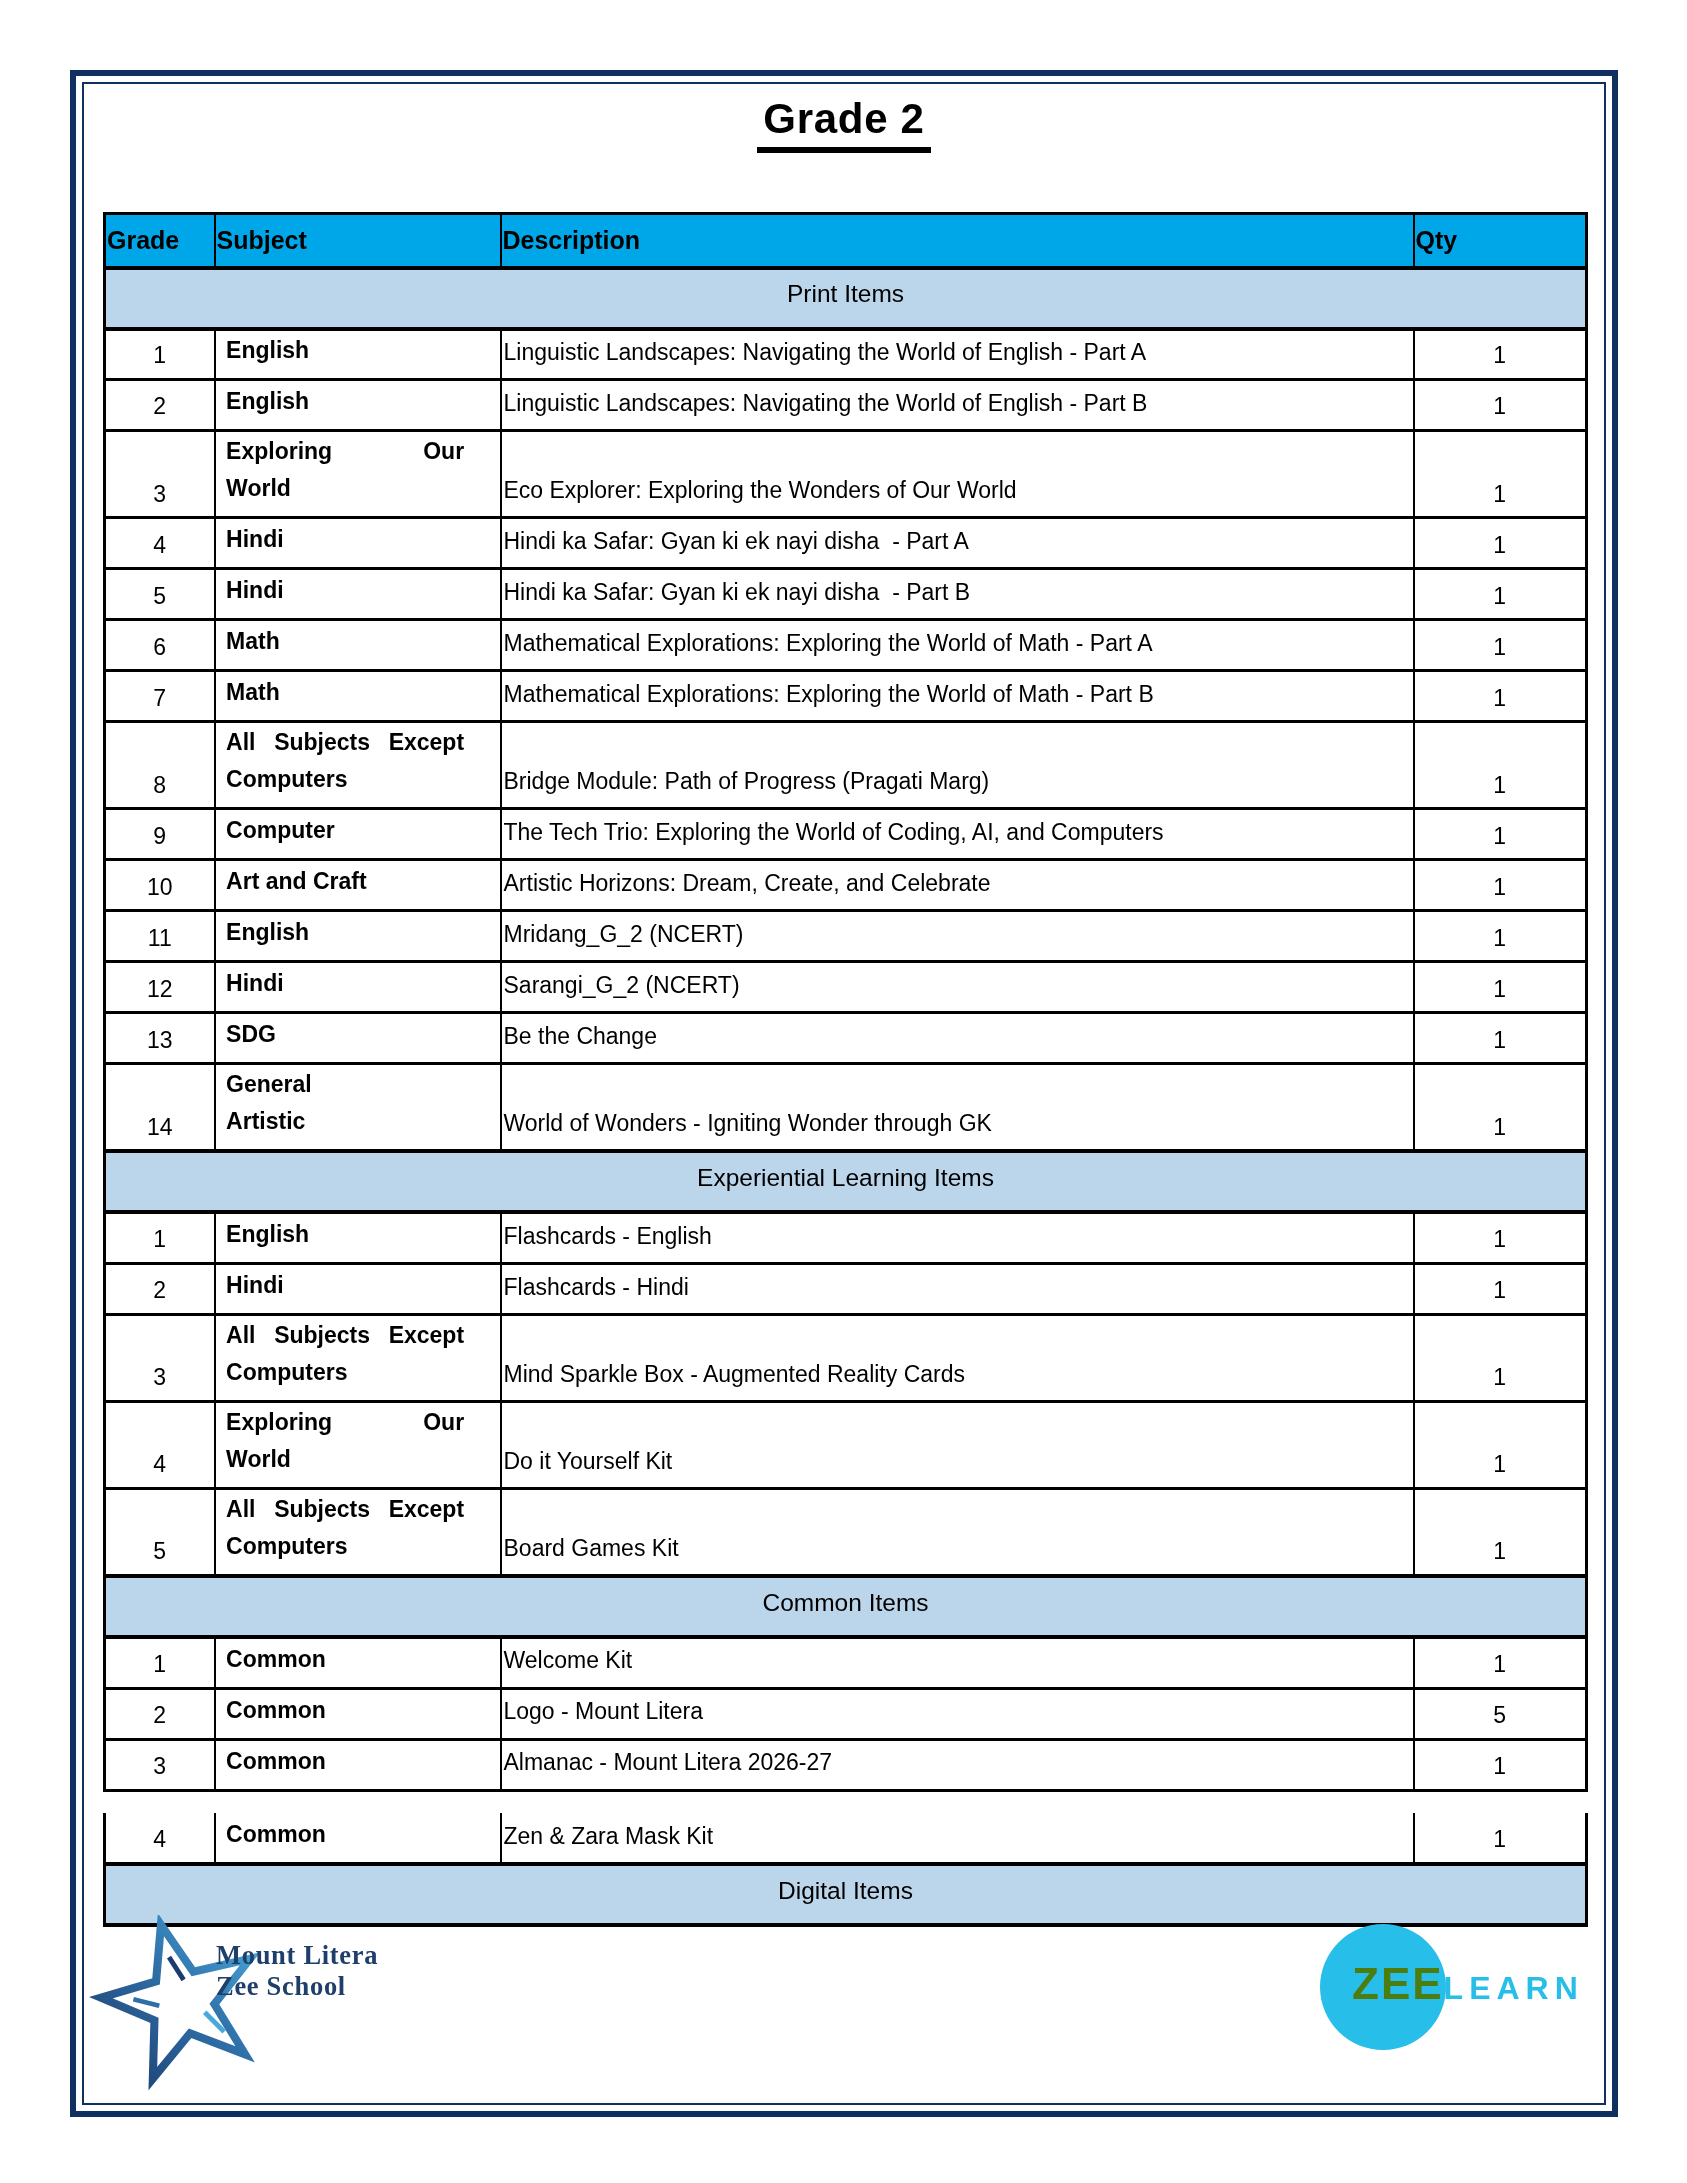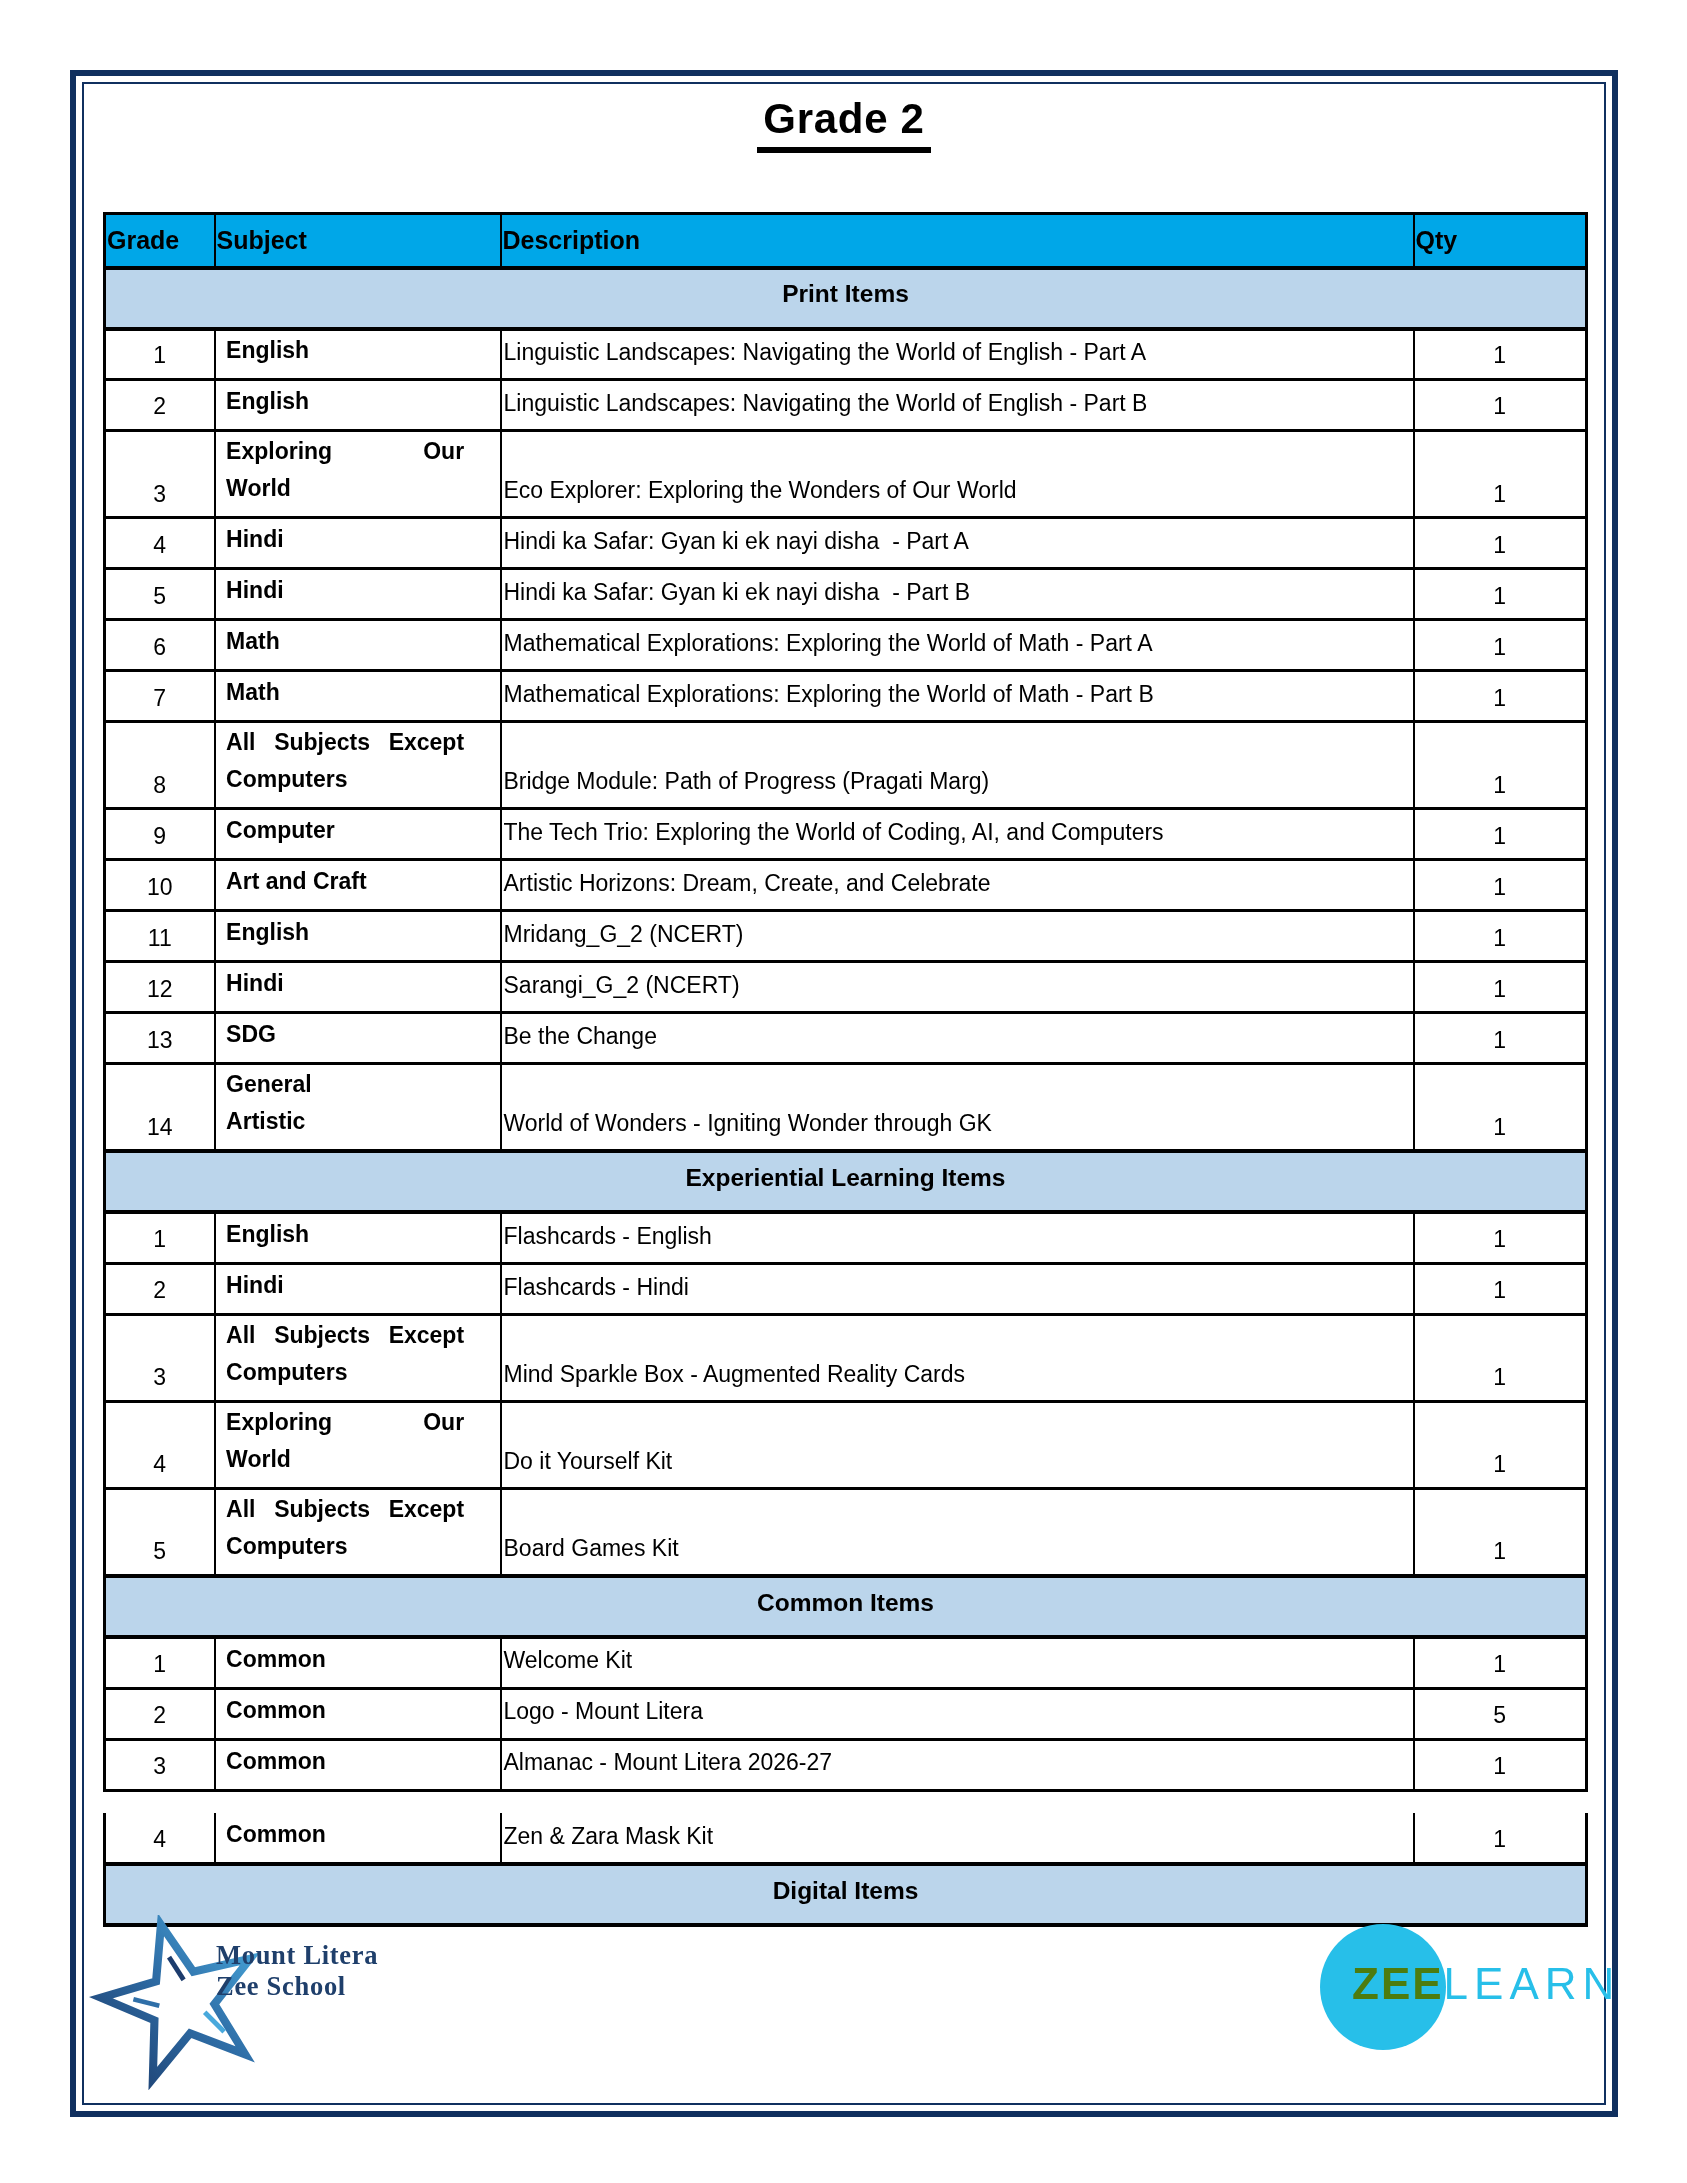--- a/index.html
+++ b/index.html
@@ -31,21 +31,21 @@
   table.fragment{top:1813px;border:3.3px solid #000;border-top:none;}
   col.c-grade{width:110px;} col.c-subject{width:286px;}
   col.c-desc{width:913px;} col.c-qty{width:173px;}
 
   th,td{border:2px solid #000;box-sizing:border-box;}
   th{
     background:#00A7E8;font-size:25px;font-weight:bold;text-align:left;
     vertical-align:middle;height:54px;border-top-width:3.3px;border-bottom-width:4px;
   }
   tr.band td{
-    background:#BBD5EB;font-size:24.5px;font-weight:bold;text-align:center;
+    background:#BBD5EB;font-size:24.5px;font-weight:normal;text-align:center;
     vertical-align:middle;height:61px;border-top-width:4.6px;border-bottom-width:4.6px;
   }
   tr.single td{height:51px;}
   tr.tall td{height:84px;}
   tbody td{
     font-size:23px;vertical-align:bottom;padding-bottom:8.6px;
     border-top-width:3.3px;border-bottom-width:3.3px;
   }
   td.grade{text-align:center;}
   td.subject{text-align:left;padding-left:10.6px;font-weight:bold;}
@@ -66,21 +66,21 @@
   }
   .zl-logo{position:absolute;left:1320px;top:1924px;width:278px;height:126px;}
   .zl-circle{
     position:absolute;left:0;top:0;width:126px;height:126px;border-radius:50%;
     background:#27BFE9;
   }
   .zl-text{
     position:absolute;left:32px;top:38px;white-space:nowrap;line-height:1;
   }
   .zl-text .zee{font-size:44px;font-weight:bold;color:#4d7c0f;letter-spacing:2px;}
-  .zl-text .learn{font-size:44px;font-weight:400;color:#27BFE9;letter-spacing:6px;}
+  .zl-text .learn{font-size:32px;font-weight:700;color:#27BFE9;letter-spacing:6px;}
 </style>
 </head>
 <body>
 
 <div class="page">
 
   <div class="frame-outer"></div>
   <div class="frame-inner"></div>
 
   <div class="doc-title">

